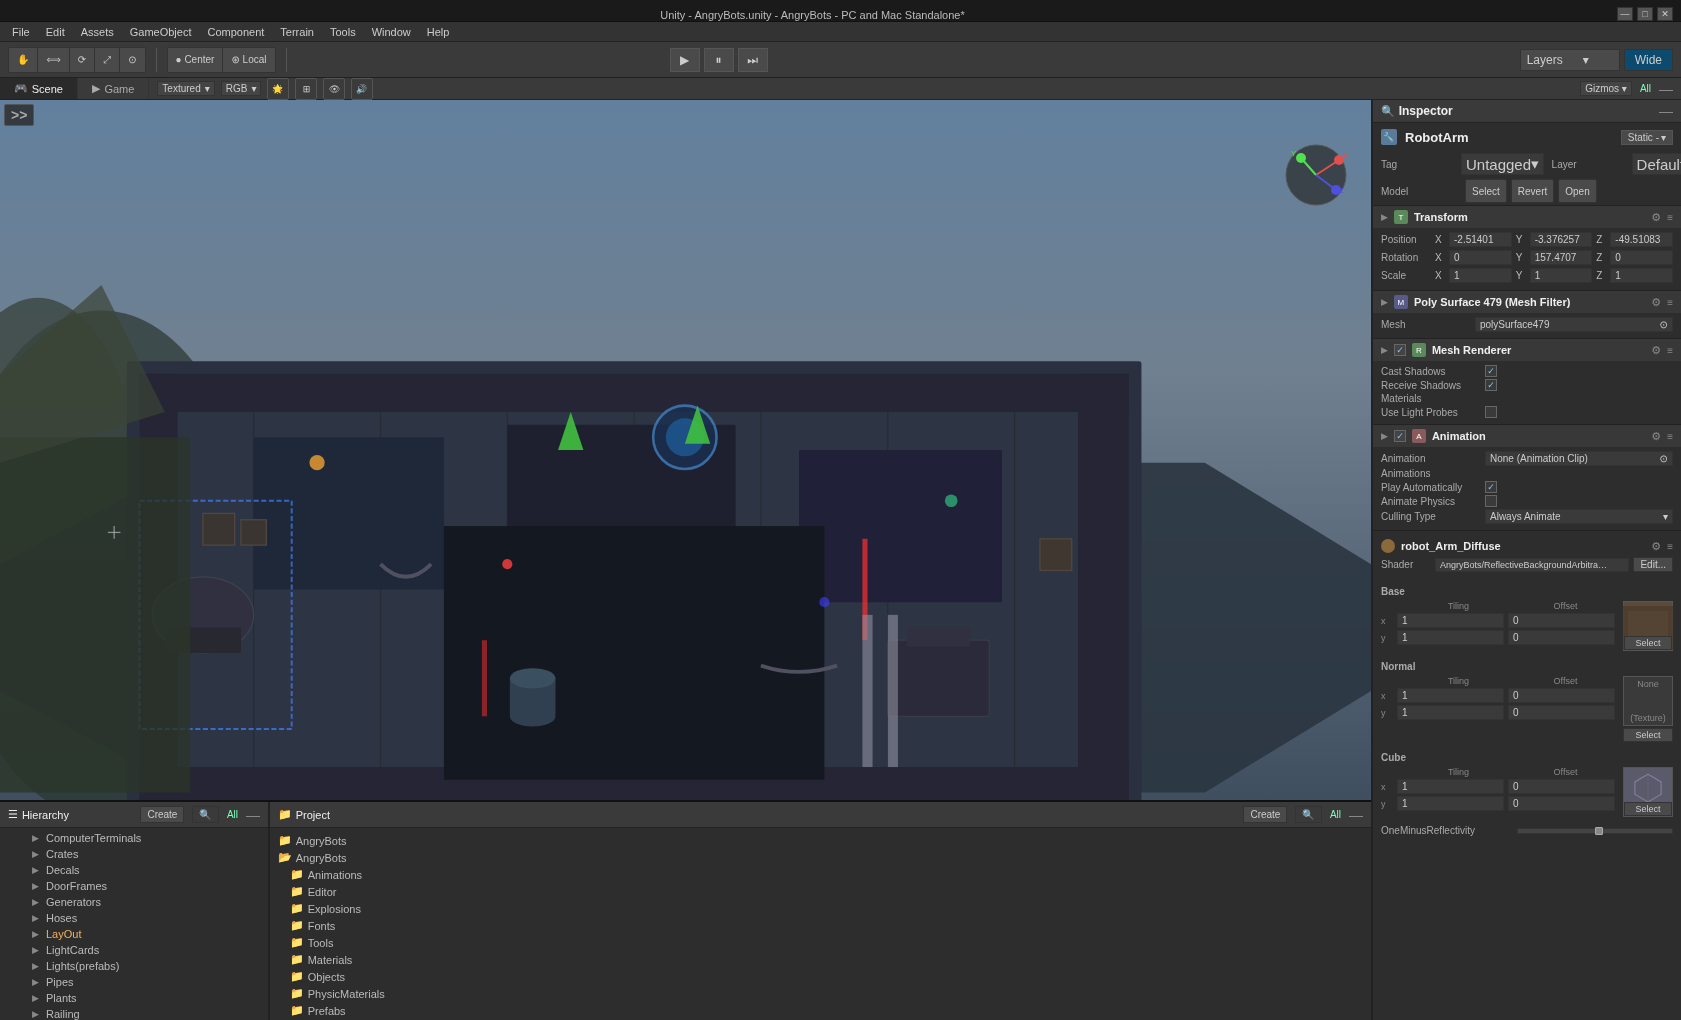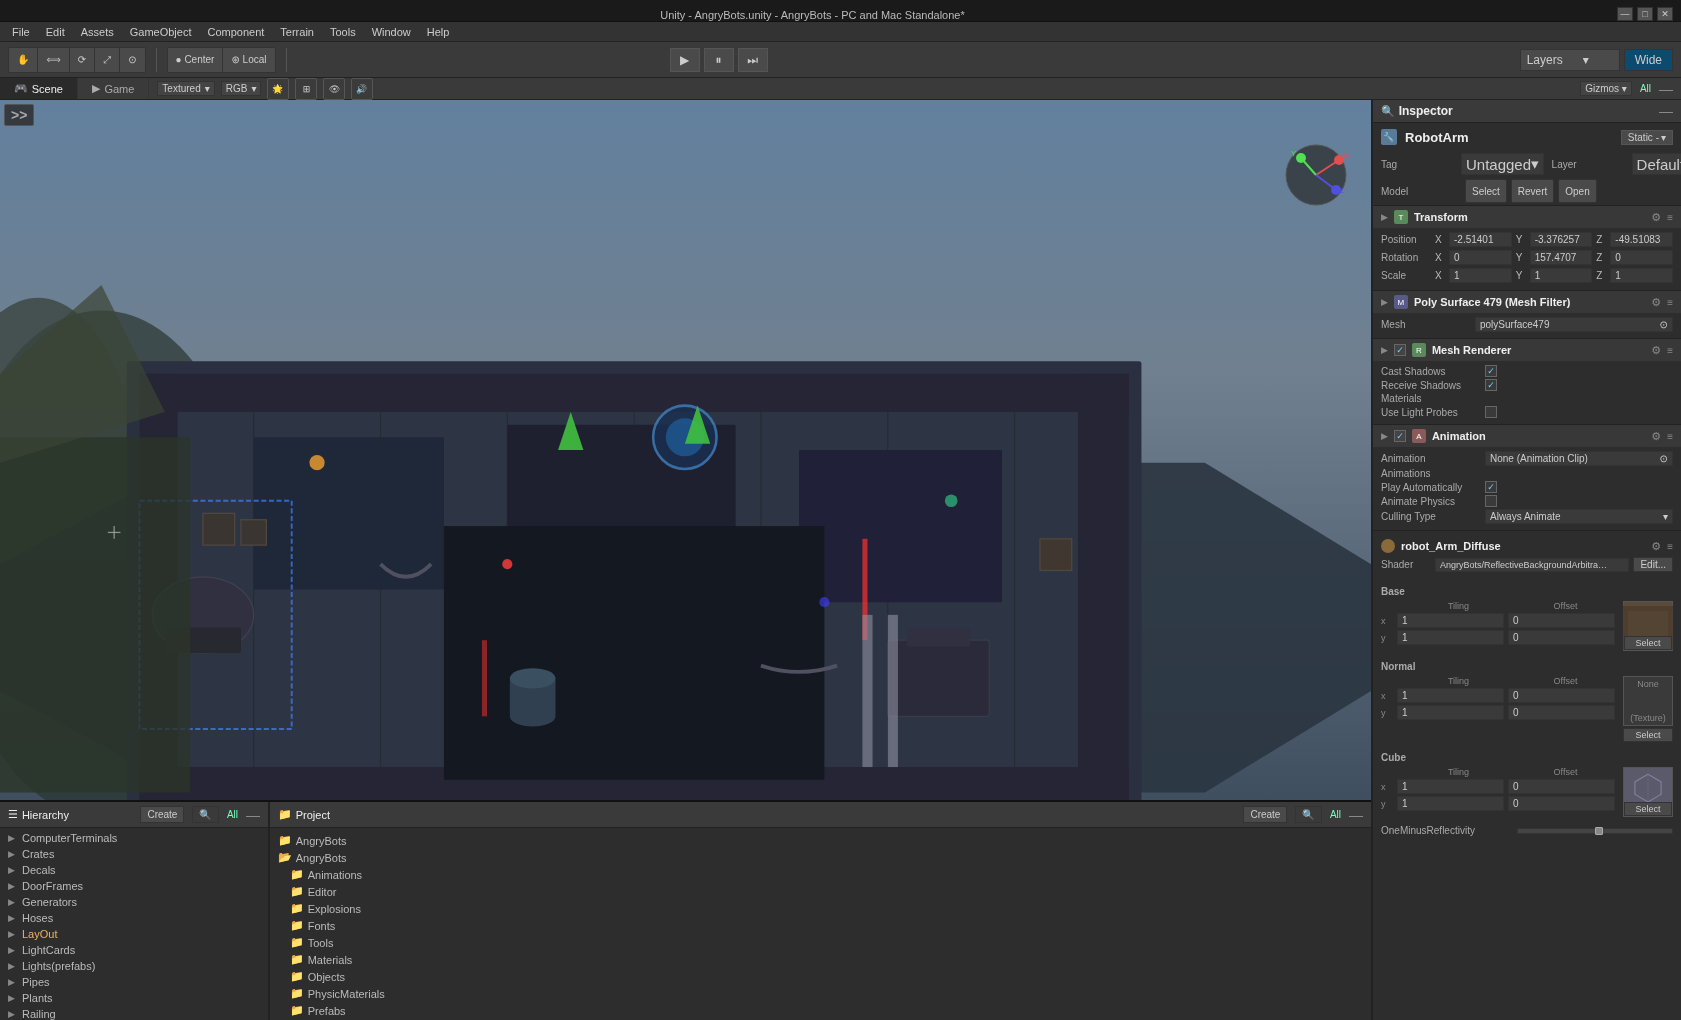--- a/index.html
+++ b/index.html
@@ -45,21 +45,21 @@
     #expand-btn { background: rgba(40,40,40,0.8); border: 1px solid #555; padding: 2px 6px; color: #aaa; font-size: 14px; font-weight: bold; cursor: pointer; border-radius: 2px; }
 
     
     #hierarchy { width: 270px; background: #2d2d2d; border-right: 2px solid #222; display: flex; flex-direction: column; }
     #hierarchy-header { background: #3a3a3a; padding: 4px 8px; display: flex; align-items: center; justify-content: space-between; border-bottom: 1px solid #222; }
     #hierarchy-header .title { color: #eee; font-size: 11px; display: flex; align-items: center; gap: 4px; }
     .hierarchy-toolbar { display: flex; align-items: center; gap: 8px; }
     .create-btn { background: #4a4a4a; border: 1px solid #333; padding: 2px 6px; font-size: 10px; color: #ccc; cursor: pointer; }
     .search-bar { background: #3a3a3a; border: 1px solid #333; padding: 2px 6px; font-size: 10px; color: #ccc; display: flex; align-items: center; gap: 4px; }
     .all-btn { color: #7fb; font-size: 10px; }
-    #hierarchy-list { flex: 1; overflow-y: auto; padding: 2px 0; }
+    #hierarchy-list { flex: 1; overflow-y: auto; padding: 2px 0; margin-left: 24px; }
     .hier-item { padding: 2px 8px; display: flex; align-items: center; gap: 4px; cursor: pointer; color: #bbb; font-size: 11px; }
     .hier-item.highlighted { color: #f0b060; }
     .hier-arrow { display: inline-block; width: 10px; color: #888; font-size: 9px; }
     .hier-arrow.open::before { content: '▶'; }
 
     
     #project { flex: 1; background: #2d2d2d; display: flex; flex-direction: column; }
     #project-header { background: #3a3a3a; padding: 4px 8px; display: flex; align-items: center; justify-content: space-between; border-bottom: 1px solid #222; }
     #project-content { display: flex; flex: 1; overflow: hidden; }
     #project-tree { padding: 4px 0; width: 100%; overflow-y: auto; }

